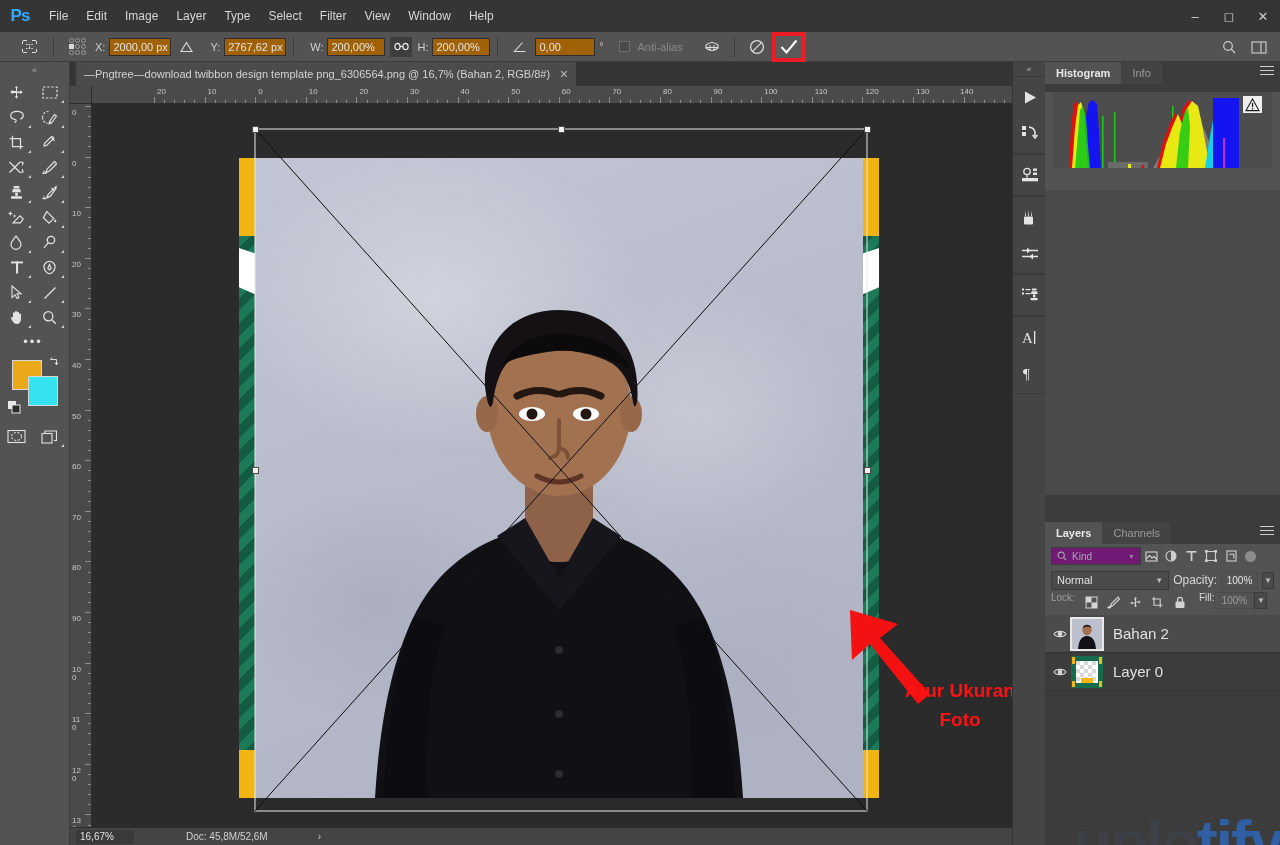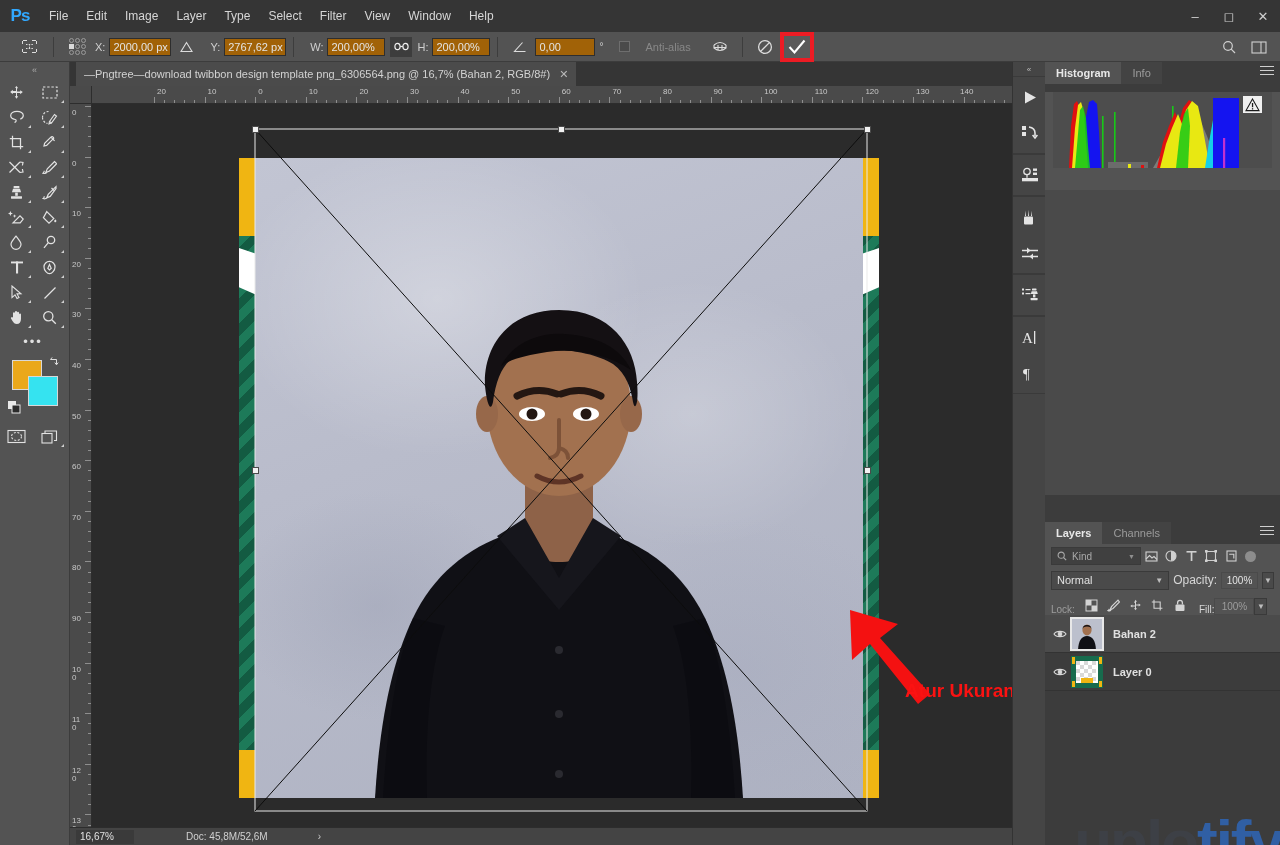--- a/index.html
+++ b/index.html
@@ -53,21 +53,21 @@
     height:18px; line-height:16px; font-size:11px; padding:0 3px;
     width:62px; overflow:hidden; white-space:nowrap; text-align:left;
   }
   .opt-input.narrow { width:58px; }
   .opt-input.angle { width:60px; }
   .link-btn {
     width:22px; height:20px; margin:0 5px; display:flex; align-items:center; justify-content:center;
     background:#3d3d3d; color:#e6e6e6; font-size:12px;
   }
   .deg { font-size:10px; color:#cfcfcf; margin-left:4px; }
-  .antialias { display:flex; align-items:center; gap:15px; margin-left:16px; color:#888; }
+  .antialias { display:flex; align-items:center; gap:7px; margin-left:16px; color:#888; }
   .chk { width:11px; height:11px; border:1px solid #6e6e6e; background:#4a4a4a; }
   .opt-icon-btn { width:30px; height:26px; display:flex; align-items:center; justify-content:center; }
   .confirm-box {
     width:34px; height:30px; display:flex; align-items:center; justify-content:center;
     border:4px solid #ec1c24; background:#5a5a5a;
   }
   .opt-right { position:absolute; right:6px; top:0; height:30px; display:flex; align-items:center; }
 
   
   .toolbar {
@@ -200,49 +200,49 @@
     position:absolute; right:10px; top:4px; width:19px; height:17px; background:#f0f0f0;
     display:flex; align-items:center; justify-content:center;
   }
 
   .lib-body { height:305px; background:#4a4a4a; }
 
   .layers-panel { position:absolute; left:0; top:460px; width:235px; height:385px; background:#3c3c3c; }
   .filter-row { display:flex; align-items:center; height:24px; padding:0 6px; gap:0; background:#535353; }
   .kind-box {
     display:flex; align-items:center; gap:5px; width:90px; height:18px;
-    background:#404040; border:1px solid #3a3a3a; padding:0 5px; color:#a9a9a9; font-size:10px;
+    background:#701a75; border:1px solid #3a3a3a; padding:0 5px; color:#a9a9a9; font-size:10px;
   }
   .kind-box .caret { margin-left:auto; font-size:7px; color:#8f8f8f; }
   .filt-ic { width:20px; height:18px; display:flex; align-items:center; justify-content:center; color:#d0d0d0; }
   .filt-toggle { width:11px; height:11px; border-radius:50%; background:#8d8d8d; margin-left:4px; }
 
   .blend-row { display:flex; align-items:center; height:24px; padding:0 6px; gap:4px; background:#535353; }
   .blend-select {
     width:128px; height:19px; background:#4a4a4a; border:1px solid #3a3a3a;
     display:flex; align-items:center; padding:0 5px; color:#e0e0e0; font-size:11px;
   }
   .blend-select .caret { margin-left:auto; font-size:8px; color:#bdbdbd; }
   .opa-label { font-size:12px; color:#d6d6d6; }
   .opa-val { width:40px; height:17px; background:#535353; border:1px solid #4a4a4a; text-align:center; line-height:15px; color:#e4e4e4; font-size:10px; }
   .mini-caret { width:13px; height:17px; background:#4a4a4a; border:1px solid #3a3a3a; display:flex; align-items:center; justify-content:center; font-size:8px; color:#bdbdbd; }
 
-  .lock-row { display:flex; align-items:flex-end; height:23px; padding:0 6px; gap:0; background:#535353; }
+  .lock-row { display:flex; align-items:flex-start; height:23px; padding:0 6px; gap:0; background:#535353; }
   .lock-label { font-size:10px; color:#9d9d9d; margin-right:6px; }
   .lock-ic { width:22px; height:20px; display:flex; align-items:center; justify-content:center; color:#d4d4d4; }
   .fill-label { font-size:10px; color:#d6d6d6; margin-left:8px; }
   .fill-val { width:40px; height:17px; background:#535353; border:1px solid #4a4a4a; text-align:center; line-height:15px; color:#9d9d9d; font-size:10px; }
 
   .layer-list { background:#3c3c3c; }
   .layer-row { display:flex; align-items:center; height:38px; border-bottom:1px solid #333; padding-left:4px; }
   .layer-row.selected { background:#4b4b4b; }
   .eye { width:22px; display:flex; align-items:center; justify-content:center; color:#d8d8d8; }
   .thumb { width:32px; height:32px; background:#777; margin-right:10px; position:relative; overflow:hidden; }
   .thumb.selected-thumb { outline:2px solid #e8e8e8; outline-offset:-1px; }
-  .layer-name { font-size:11px; color:#e0e0e0;font-weight:bold; }
+  .layer-name { font-size:15px; color:#e0e0e0; }
 
   .watermark {
     position:absolute; right:-2px; bottom:34px; font-size:62px; font-weight:bold;
     letter-spacing:-2px; line-height:1; pointer-events:none; white-space:nowrap;
   }
   .wm-a { color:#3e4147; opacity:.92; }
   .wm-b { color:#2f62ad; opacity:.92; }
 </style>
 </head>
 <body>
@@ -869,20 +869,21 @@
         <div class="handle" style="left:160px;top:363px;"></div>
         <div class="handle" style="left:772px;top:363px;"></div>
       </div>
     </div>
 
     <svg style="position:absolute;left:770px;top:520px;pointer-events:none;" width="120" height="110">
       <path d="M78 98 L30 38 L12 54 L10 4 L58 18 L40 32 L90 88 Z" fill="#f41111"></path>
     </svg>
     <div class="anno-text" style="left:790px;top:590px;width:200px;">
       <div>Atur Ukuran</div>
+      <div>Foto</div>
     </div>
   </div>
 
   <div class="statusbar">
     <div class="zoom-field">16,67%</div>
     <div class="doc-info">Doc: 45,8M/52,6M</div>
     <div class="status-arrow">›</div>
   </div>
 
   <div class="rail">

